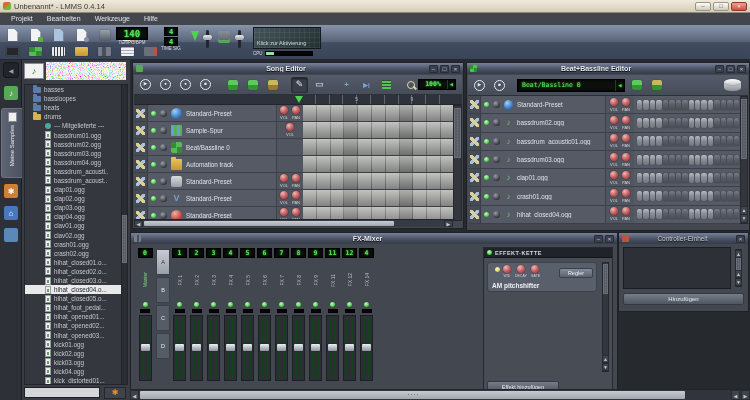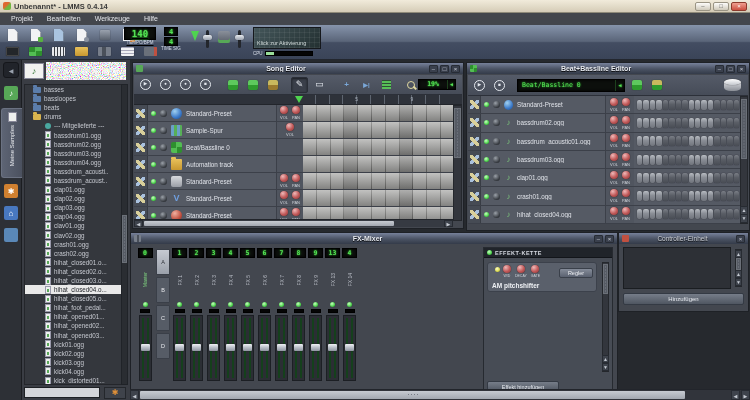--- a/index.html
+++ b/index.html
@@ -7,21 +7,21 @@
   #app{
     position:relative; width:750px; height:400px; overflow:hidden;
     background:#26292e; font-family:"Liberation Sans",sans-serif;
     -webkit-user-select:none; user-select:none;
   }
   
   .titlebar{position:absolute;left:0;top:0;width:750px;height:13px;
     background:linear-gradient(#f1ebdb,#d5ccb7);border-bottom:1px solid #8f8a79;
     display:flex;align-items:center;gap:3px;padding:0 3px;font-size:7.5px;color:#3a3a3a;}
   .appicon{width:8px;height:8px;border-radius:2px;background:linear-gradient(135deg,#e06830 40%,#70b840 60%);}
-  .titlebar .t{flex:1;white-space:nowrap;overflow:hidden;font-weight:bold;}
+  .titlebar .t{flex:1;white-space:nowrap;overflow:hidden;}
   .wbtns{display:flex;gap:2px;}
   .osbtn{width:16px;height:9px;border-radius:2px;border:1px solid #9a9484;
     background:linear-gradient(#fdfdfb,#cfc9ba);font-size:6px;line-height:7px;text-align:center;color:#555;}
   .osbtn.close{background:linear-gradient(#f0a090,#cc5040);color:#fff;border-color:#8d3a2c;}
   
   .menubar{position:absolute;left:0;top:13px;width:750px;height:12px;background:#43464c;
     display:flex;align-items:center;padding-left:4px;font-size:7px;color:#e2e4e8;}
   .menu-item{padding:0 7px;line-height:12px;}
   
   .toolbar{position:absolute;left:0;top:25px;width:750px;height:35px;
@@ -259,21 +259,21 @@
           <span class="mini-ic" style="background:linear-gradient(90deg,#777e8a 0 4px,#4a505a 4px 8px,#777e8a 8px);"></span>
         </span>
       <span class="tb-btn small">
           <span class="mini-ic" style="background:repeating-linear-gradient(0deg,#f0f1f3 0 2px,#aab 2px 3px);"></span>
         </span>
       <span class="tb-btn small">
           <span class="mini-ic" style="background:#6a707a;box-shadow:inset -3px 0 0 #c05040;"></span>
         </span>
     </div>
 
-    <div style="position:absolute;left:124px;top:2px;width:34px;text-decoration:underline;">
+    <div style="position:absolute;left:116px;top:2px;width:34px;">
       <div class="lcd" style="width:32px;height:13px;font-size:9px;line-height:12px;">140</div>
       <div class="tb-label" style="width:32px;">TEMPO/BPM</div>
     </div>
     <div style="position:absolute;left:160px;top:2px;width:22px;">
       <div class="lcd" style="width:14px;height:9px;font-size:7px;line-height:8px;margin:0 auto;">4</div>
       <div class="lcd" style="width:14px;height:9px;font-size:7px;line-height:8px;margin:1px auto 0;">4</div>
       <div class="tb-label">TIME SIG</div>
     </div>
 
     <span class="tri-green" style="position:absolute;left:191px;top:6px;"></span>
@@ -504,21 +504,21 @@
         </span>
       <span class="tbtn">
           <span class="glyph-b" style="font-size:6px;">▶|</span>
         </span>
       <span class="tbtn">
           <span class="gbars"></span>
         </span>
       <span style="width:6px;"></span>
       <span class="mag"></span>
       <span class="lcd zoom-lcd">
-        <span class="zval">19%</span>
+        <span class="zval">100%</span>
         <span class="zarr">◀</span>
       </span>
     </div>
     <div class="se-timeline">
       <span class="se-ticks"></span>
       <span class="tl-marker"></span>
     <span class="tl-num" style="left: 221.2px;">5</span>
         <span class="tl-num" style="left: 276.4px;">9</span>
       </div>
     <div class="track-list" style="left:1px;top:42px;width:321px;height:116px;">
@@ -1069,23 +1069,34 @@
           <div class="fxlabel">
             <span class="vtext">FX 9</span>
           </div>
           <span class="led" style="margin: 0px;"></span>
           <span class="dbbar"></span>
           <div class="fader">
             <span class="fhandle"></span>
           </div>
         </div>
         <div class="fxstrip">
-          <div class="lcd fxlcd">13</div>
+          <div class="lcd fxlcd">11</div>
           <div class="fxlabel">
-            <span class="vtext">FX 13</span>
+            <span class="vtext">FX 11</span>
+          </div>
+          <span class="led" style="margin: 0px;"></span>
+          <span class="dbbar"></span>
+          <div class="fader">
+            <span class="fhandle"></span>
+          </div>
+        </div>
+        <div class="fxstrip">
+          <div class="lcd fxlcd">12</div>
+          <div class="fxlabel">
+            <span class="vtext">FX 12</span>
           </div>
           <span class="led" style="margin: 0px;"></span>
           <span class="dbbar"></span>
           <div class="fader">
             <span class="fhandle"></span>
           </div>
         </div>
         <div class="fxstrip">
           <div class="lcd fxlcd">4</div>
           <div class="fxlabel">

